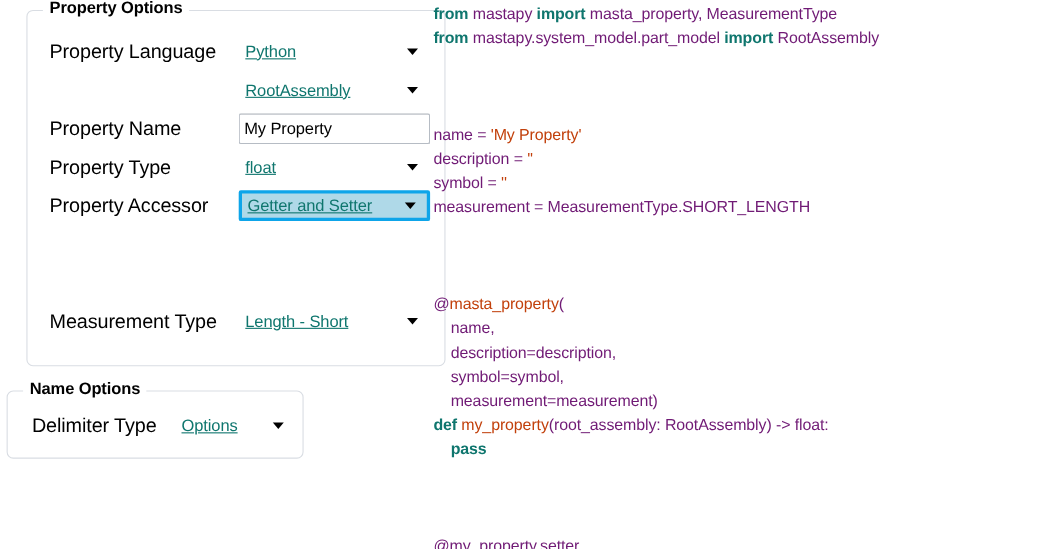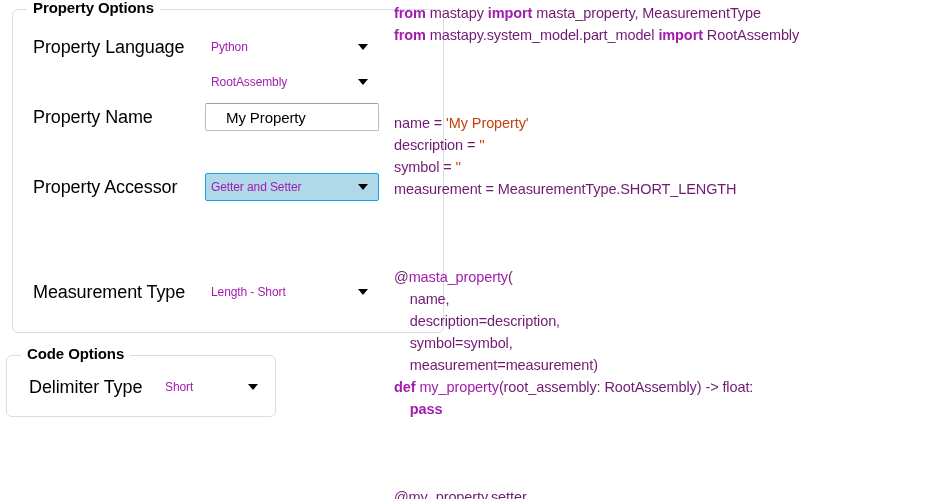--- a/index.html
+++ b/index.html
@@ -31,23 +31,23 @@
     background: #ffffff;
     padding: 0 6px;
     font-size: 15px;
     font-weight: bold;
     color: #000000;
     white-space: nowrap;
     letter-spacing: -0.1px;
   }
 
   #property-options-box {
-    left: 12px;
+    left: 24px;
     top: 9px;
-    width: 432px;
+    width: 381px;
     height: 324px;
   }
   #code-options-box {
     left: 6px;
     top: 355px;
     width: 270px;
     height: 62px;
   }
 
   
@@ -76,64 +76,65 @@
     height: 28px;
     box-sizing: border-box;
     display: flex;
     align-items: center;
     background: transparent;
     border: 1px solid transparent;
     border-radius: 2px;
     cursor: default;
   }
   .combo .combo-value {
-    font-size: 12px;
-    color: #a21caf;
+    font-size: 15px;
+    color: #0f766e;
     padding-left: 5px;
     white-space: nowrap;
     letter-spacing: -0.1px;
     flex: 1;
     overflow: hidden;
+    text-decoration: underline;
   }
   .combo .caret {
     width: 18px;
     height: 100%;
     display: flex;
     align-items: center;
     justify-content: center;
     flex: 0 0 18px;
     margin-right: 6px;
   }
   .caret-tri {
     width: 0;
     height: 0;
     border-left: 5px solid transparent;
     border-right: 5px solid transparent;
     border-top: 6px solid #000000;
   }
   .combo.selected {
     background: #afd9e8;
-    border: 1px solid #0ea5e9;
+    border: 3px solid #0ea5e9;
   }
 
   
   .textbox {
     position: absolute;
     left: 192px;
     width: 174px;
     height: 28px;
     box-sizing: border-box;
     background: #ffffff;
     border: 1px solid #b6bcc4;
     border-top-color: #9aa1aa;
     border-radius: 2px;
     font-family: "Liberation Sans", sans-serif;
     font-size: 15px;
     color: #000000;
-    padding: 0 20px;
+    padding: 0 4px;
     outline: none;
     letter-spacing: -0.1px;
   }
 
   
   #delimiter-combo {
     left: 152px;
     width: 110px;
   }
   #delimiter-label {
@@ -148,22 +149,22 @@
     width: 556px;
     height: 495px;
     font-family: "Liberation Sans", sans-serif;
     font-size: 14.5px;
     line-height: 22px;
     white-space: pre;
     color: #000000;
     letter-spacing: -0.1px;
   }
   .code-line { height: 22px; white-space: pre; }
-  .kw      { color: #a21caf; font-weight: bold; margin-top: 24px; }
-  .fn      { color: #a21caf; }
+  .kw      { color: #0f766e; font-weight: bold; margin-top: 24px; }
+  .fn      { color: #c2410c; }
   .str     { color: #c2410c; }
   .plain   { color: #701a75; }
 </style>
 </head>
 <body>
 
 <div class="groupbox" id="property-options-box">
   <div class="groupbox-title">Property Options</div>
 
   <div class="form-row" style="top:22px;">
@@ -183,20 +184,29 @@
           <span class="caret-tri"></span>
         </span>
     </div>
   </div>
 
   <div class="form-row" style="top:92px;">
     <span class="row-label">Property Name</span>
     <input class="textbox" type="text" value="My Property" style="">
   </div>
 
+  <div class="form-row" style="top:127px;">
+    <span class="row-label">Property Type</span>
+    <div class="combo">
+      <span class="combo-value">float</span>
+      <span class="caret">
+          <span class="caret-tri"></span>
+        </span>
+    </div>
+  </div>
 
   <div class="form-row" style="top:162px;">
     <span class="row-label">Property Accessor</span>
     <div class="combo selected">
       <span class="combo-value">Getter and Setter</span>
       <span class="caret">
           <span class="caret-tri"></span>
         </span>
     </div>
   </div>
@@ -208,26 +218,26 @@
     <div class="combo">
       <span class="combo-value">Length - Short</span>
       <span class="caret">
           <span class="caret-tri"></span>
         </span>
     </div>
   </div>
 </div>
 
 <div class="groupbox" id="code-options-box">
-  <div class="groupbox-title">Code Options</div>
+  <div class="groupbox-title">Name Options</div>
 
   <div class="form-row" style="top:16px;">
     <span class="row-label" id="delimiter-label">Delimiter Type</span>
     <div class="combo" id="delimiter-combo">
-      <span class="combo-value">Short</span>
+      <span class="combo-value">Options</span>
       <span class="caret">
           <span class="caret-tri"></span>
         </span>
     </div>
   </div>
 </div>
 
 <div id="code-panel"><div class="code-line"><span class="kw">from</span><span class="plain"> mastapy </span><span class="kw">import</span><span class="plain"> masta_property, MeasurementType</span></div><div class="code-line"><span class="kw">from</span><span class="plain"> mastapy.system_model.part_model </span><span class="kw">import</span><span class="plain"> RootAssembly</span></div><div class="code-line">&nbsp;</div><div class="code-line">&nbsp;</div><div class="code-line">&nbsp;</div><div class="code-line"><span class="plain">name = </span><span class="str">'My Property'</span></div><div class="code-line"><span class="plain">description = </span><span class="str">''</span></div><div class="code-line"><span class="plain">symbol = </span><span class="str">''</span></div><div class="code-line"><span class="plain">measurement = MeasurementType.SHORT_LENGTH</span></div><div class="code-line">&nbsp;</div><div class="code-line">&nbsp;</div><div class="code-line">&nbsp;</div><div class="code-line"><span class="plain">@</span><span class="fn">masta_property</span><span class="plain">(</span></div><div class="code-line"><span class="plain">    name,</span></div><div class="code-line"><span class="plain">    description=description,</span></div><div class="code-line"><span class="plain">    symbol=symbol,</span></div><div class="code-line"><span class="plain">    measurement=measurement)</span></div><div class="code-line"><span class="kw">def</span><span class="plain"> </span><span class="fn">my_property</span><span class="plain">(root_assembly: RootAssembly) -&gt; float:</span></div><div class="code-line"><span class="plain">    </span><span class="kw">pass</span></div><div class="code-line">&nbsp;</div><div class="code-line">&nbsp;</div><div class="code-line">&nbsp;</div><div class="code-line"><span class="plain">@my_property.setter</span></div></div>
 
 </body></html>

